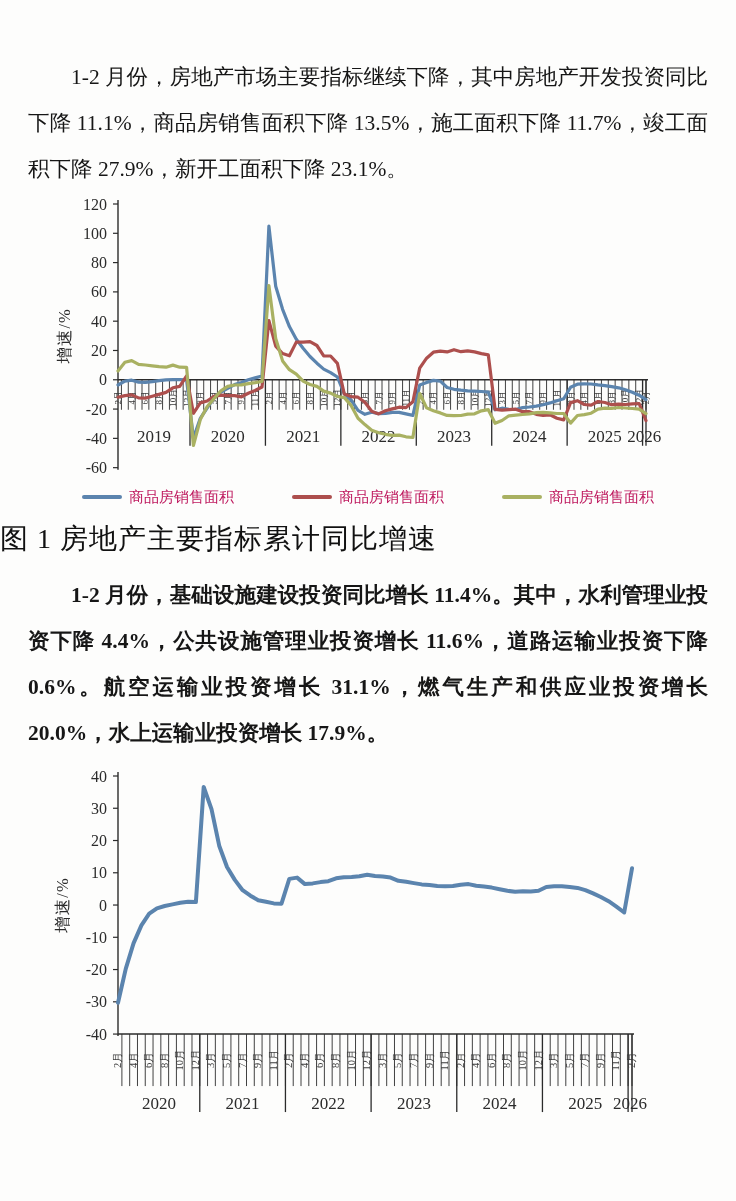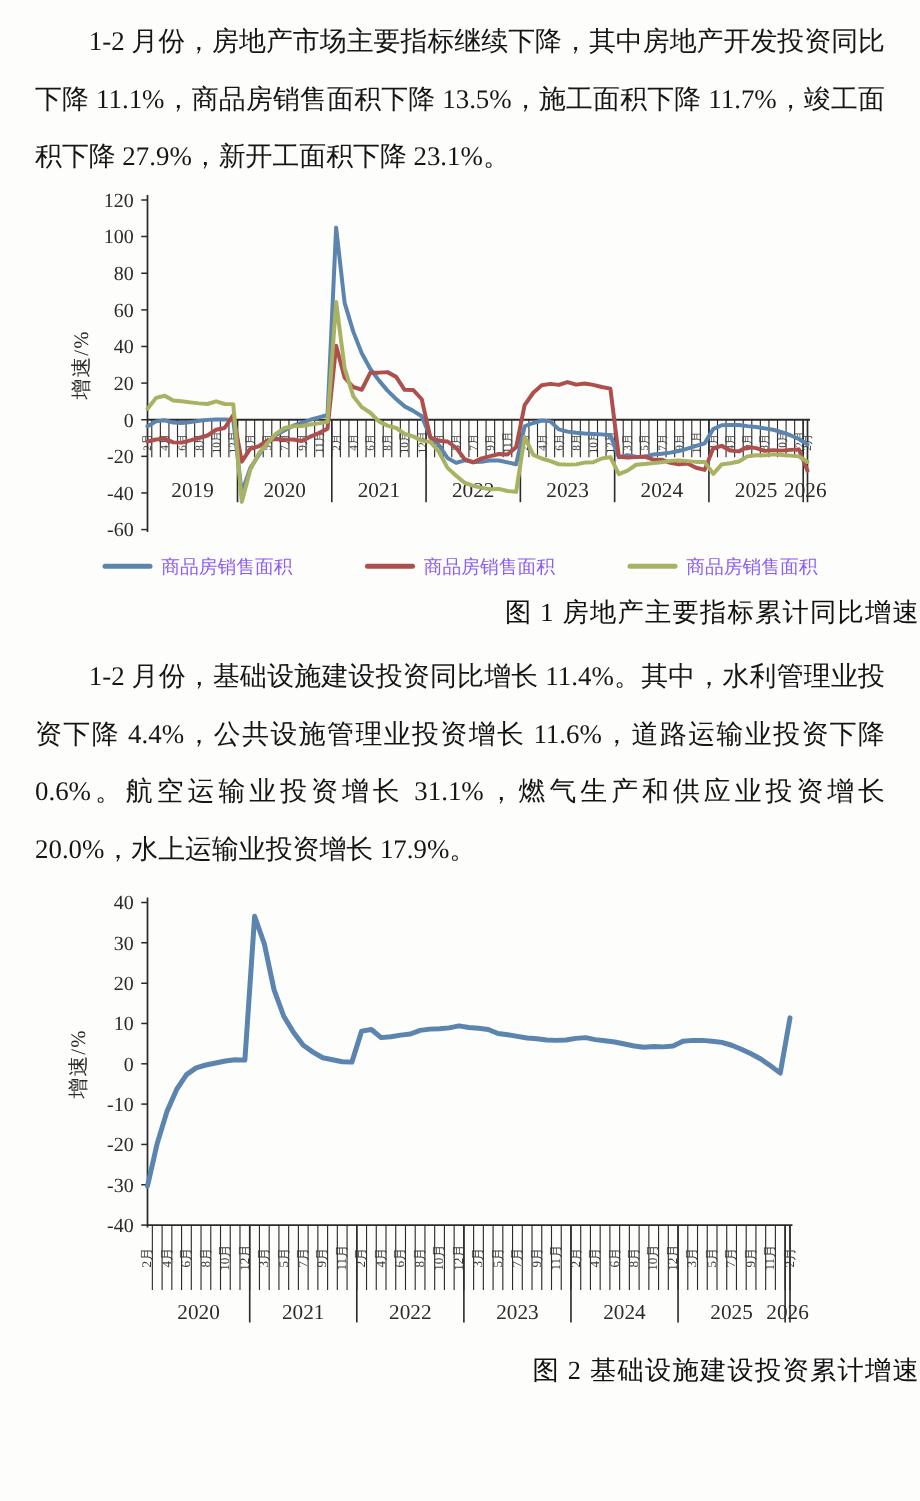--- a/index.html
+++ b/index.html
@@ -1,44 +1,44 @@
 <!DOCTYPE html>
 <html><head>
 <meta charset="utf-8">
 <style>
   html,body{margin:0;padding:0;}
   body{
     width:736px;height:1201px;overflow:hidden;
     background:#fdfdfc;color:#1f1f1f;
     font-family:"Liberation Serif","DejaVu Serif",serif;
   }
-  .page{padding-top:10px;}
+  .page{padding-top:10px;margin-top:44px;}
   .para{
     margin:0 28px;
     font-size:21.5px;line-height:46px;
     text-align:justify;text-align-last:left;
     text-indent:43px;
     color:#161616;
   }
-  .para.second{margin-top:14px;}
+  .para.second{margin-top:14px;font-weight:bold;}
   .fig{margin-top:2px;}
   svg{display:block;}
   .ytick{font:16px "Liberation Serif","DejaVu Serif",serif;fill:#2b2b2b;}
   .year{font:17px "Liberation Serif","DejaVu Serif",serif;fill:#2b2b2b;}
   .month{font-family:"Liberation Serif","DejaVu Serif",serif;fill:#3a3a3a;}
   .ylab{font:16.5px "Liberation Serif","DejaVu Serif",serif;fill:#2b2b2b;letter-spacing:1px;}
   .legend{
     display:flex;justify-content:center;align-items:center;gap:58px;
     margin-top:2px;height:22px;
   }
   .legend-item{display:flex;align-items:center;gap:7px;}
   .legend-item .swatch{display:inline-block;width:40px;height:4px;border-radius:2px;}
-  .legend-item .ltext{font-size:15px;color:#8b5cf6;}
+  .legend-item .ltext{font-size:15px;color:#be185d;}
   .caption{
-    text-align:right;font-size:21px;color:#111;
+    text-align:left;font-size:28px;color:#111;
     margin-top:12px;letter-spacing:1px;
   }
   .caption2{margin-top:8px;}
   .chart2wrap{margin-top:12px;}
 </style>
 </head>
 <body>
 
 <div class="page">
 
@@ -359,16 +359,15 @@
         <text transform="translate(525.969696969697,292.064) rotate(-90)" text-anchor="middle" class="month" font-size="10.5">10月</text>
         <text transform="translate(541.5454545454545,292.064) rotate(-90)" text-anchor="middle" class="month" font-size="10.5">12月</text>
         <text transform="translate(557.1212121212121,292.064) rotate(-90)" text-anchor="middle" class="month" font-size="10.5">3月</text>
         <text transform="translate(572.6969696969697,292.064) rotate(-90)" text-anchor="middle" class="month" font-size="10.5">5月</text>
         <text transform="translate(588.2727272727273,292.064) rotate(-90)" text-anchor="middle" class="month" font-size="10.5">7月</text>
         <text transform="translate(603.8484848484849,292.064) rotate(-90)" text-anchor="middle" class="month" font-size="10.5">9月</text>
         <text transform="translate(619.4242424242425,292.064) rotate(-90)" text-anchor="middle" class="month" font-size="10.5">11月</text>
         <text transform="translate(635,292.064) rotate(-90)" text-anchor="middle" class="month" font-size="10.5">2月</text>
         <polyline points="118.0,234.8 125.8,200.6 133.6,175.1 141.4,157.4 149.2,145.7 156.9,140.3 164.7,138.0 172.5,136.4 180.3,134.8 188.1,133.8 195.9,134.1 203.7,19.0 211.5,41.2 219.2,77.7 227.0,99.0 234.8,111.9 242.6,122.2 250.4,127.7 258.2,132.2 266.0,133.8 273.8,135.4 281.5,135.7 289.3,110.9 297.1,109.6 304.9,116.1 312.7,115.4 320.5,114.1 328.3,113.2 336.1,110.3 343.8,109.3 351.6,109.0 359.4,108.3 367.2,106.7 375.0,108.0 382.8,108.6 390.6,109.6 398.4,112.8 406.2,113.8 413.9,115.1 421.7,116.4 429.5,117.0 437.3,118.0 445.1,118.3 452.9,118.0 460.7,116.7 468.5,116.1 476.2,117.7 484.0,118.6 491.8,119.6 499.6,121.2 507.4,122.8 515.2,123.8 523.0,123.2 530.8,123.5 538.5,122.8 546.3,119.0 554.1,118.3 561.9,118.3 569.7,119.0 577.5,119.9 585.3,122.2 593.1,125.4 600.8,129.0 608.6,133.2 616.4,138.6 624.2,144.5 632.0,100.3" fill="none" stroke="#5b84ae" stroke-width="4" stroke-linejoin="round" stroke-linecap="round"></polyline>
       </svg>
-    <div class="caption caption2">图 2 基础设施建设投资累计增速</div>
   </div>
 
 </div>
 
 </body></html>

